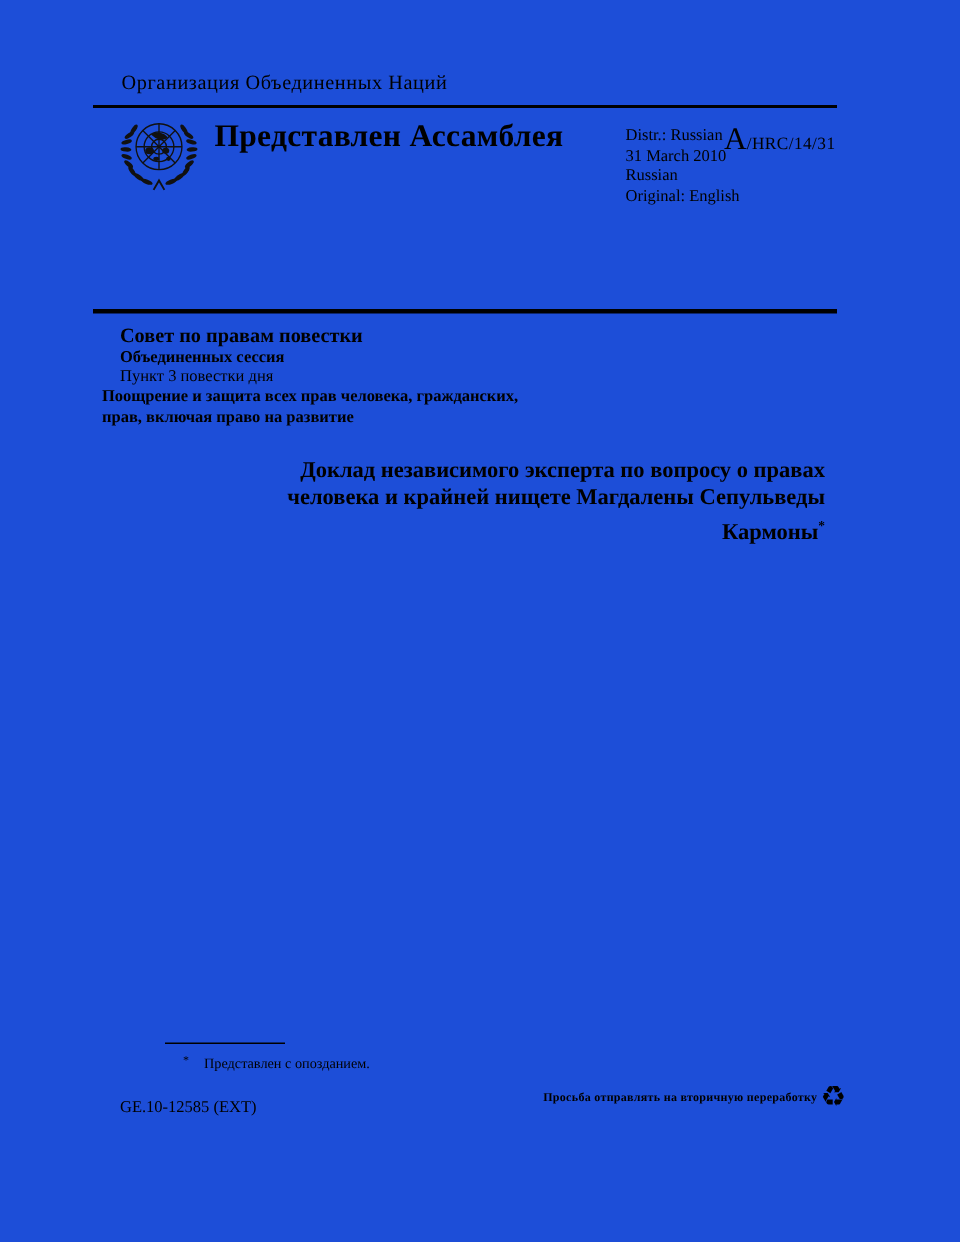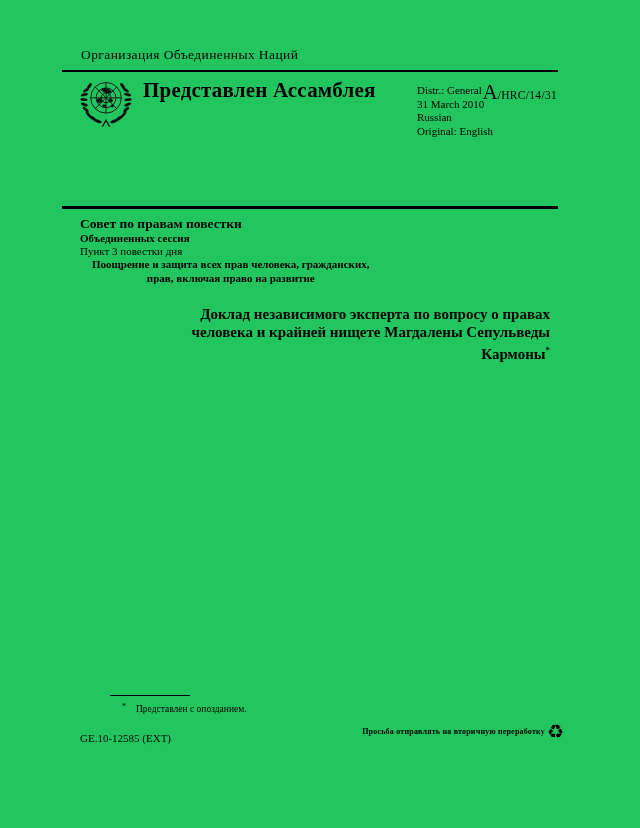--- a/index.html
+++ b/index.html
@@ -1,20 +1,20 @@
 <!DOCTYPE html>
 <html><head>
 <meta charset="utf-8">
 <style>
   html, body { margin: 0; padding: 0; background: #ffffff; }
   .page {
     position: relative;
     width: 640px;
     height: 828px;
-    background: #22c55e;
+    background: #1d4ed8;
     color: #000;
     font-family: "Liberation Serif", serif;
     overflow: hidden;
   }
 
   
   .org-name {
     position: absolute;
     left: 81px; top: 47px;
     font-size: 13.5px;
@@ -60,21 +60,21 @@
   .thick-rule {
     position: absolute;
     left: 62px; right: 82px; top: 206px;
     border-top: 3px solid #000;
   }
 
   
   .council     { position: absolute; left: 80px; top: 216px; font-size: 13.5px; font-weight: bold; white-space: nowrap; }
   .session     { position: absolute; left: 80px; top: 232px; font-size: 11px;   font-weight: bold; white-space: nowrap; }
   .agenda-item { position: absolute; left: 80px; top: 245px; font-size: 11px;   white-space: nowrap; }
-  .agenda-para { position: absolute; left: 92px; top: 258px; font-size: 11px; font-weight: bold; line-height: 13.5px; white-space: nowrap; text-align: center; }
+  .agenda-para { position: absolute; left: 68px; top: 258px; font-size: 11px; font-weight: bold; line-height: 13.5px; white-space: nowrap; }
 
   
   .report-title {
     position: absolute;
     left: 140px; top: 305px;
     width: 410px;
     font-size: 15px;
     font-weight: bold;
     line-height: 18px;
     text-align: right;
@@ -166,21 +166,21 @@
       <ellipse cx="45" cy="46.5" rx="4.5" ry="1.7" transform="rotate(-35 45 46.5)"></ellipse>
       <ellipse cx="21" cy="50" rx="4.5" ry="1.7" transform="rotate(20 21 50)"></ellipse>
       <ellipse cx="39" cy="50" rx="4.5" ry="1.7" transform="rotate(-20 39 50)"></ellipse>
     </g>
     <g stroke="#111" stroke-width="1.4" fill="none">
       <path d="M26,56 L30,49 L34,56"></path>
     </g>
   </svg>
   <div class="ga-title">Представлен Ассамблея</div>
   <div class="distr-block">
-    <div>Distr.: General</div>
+    <div>Distr.: Russian</div>
     <div>31 March 2010</div>
     <div>Russian</div>
     <div>Original: English</div>
   </div>
 
   <div class="thick-rule"></div>
 
   <div class="council">Совет по правам повестки</div>
   <div class="session">Объединенных сессия</div>
   <div class="agenda-item">Пункт 3 повестки дня</div>

